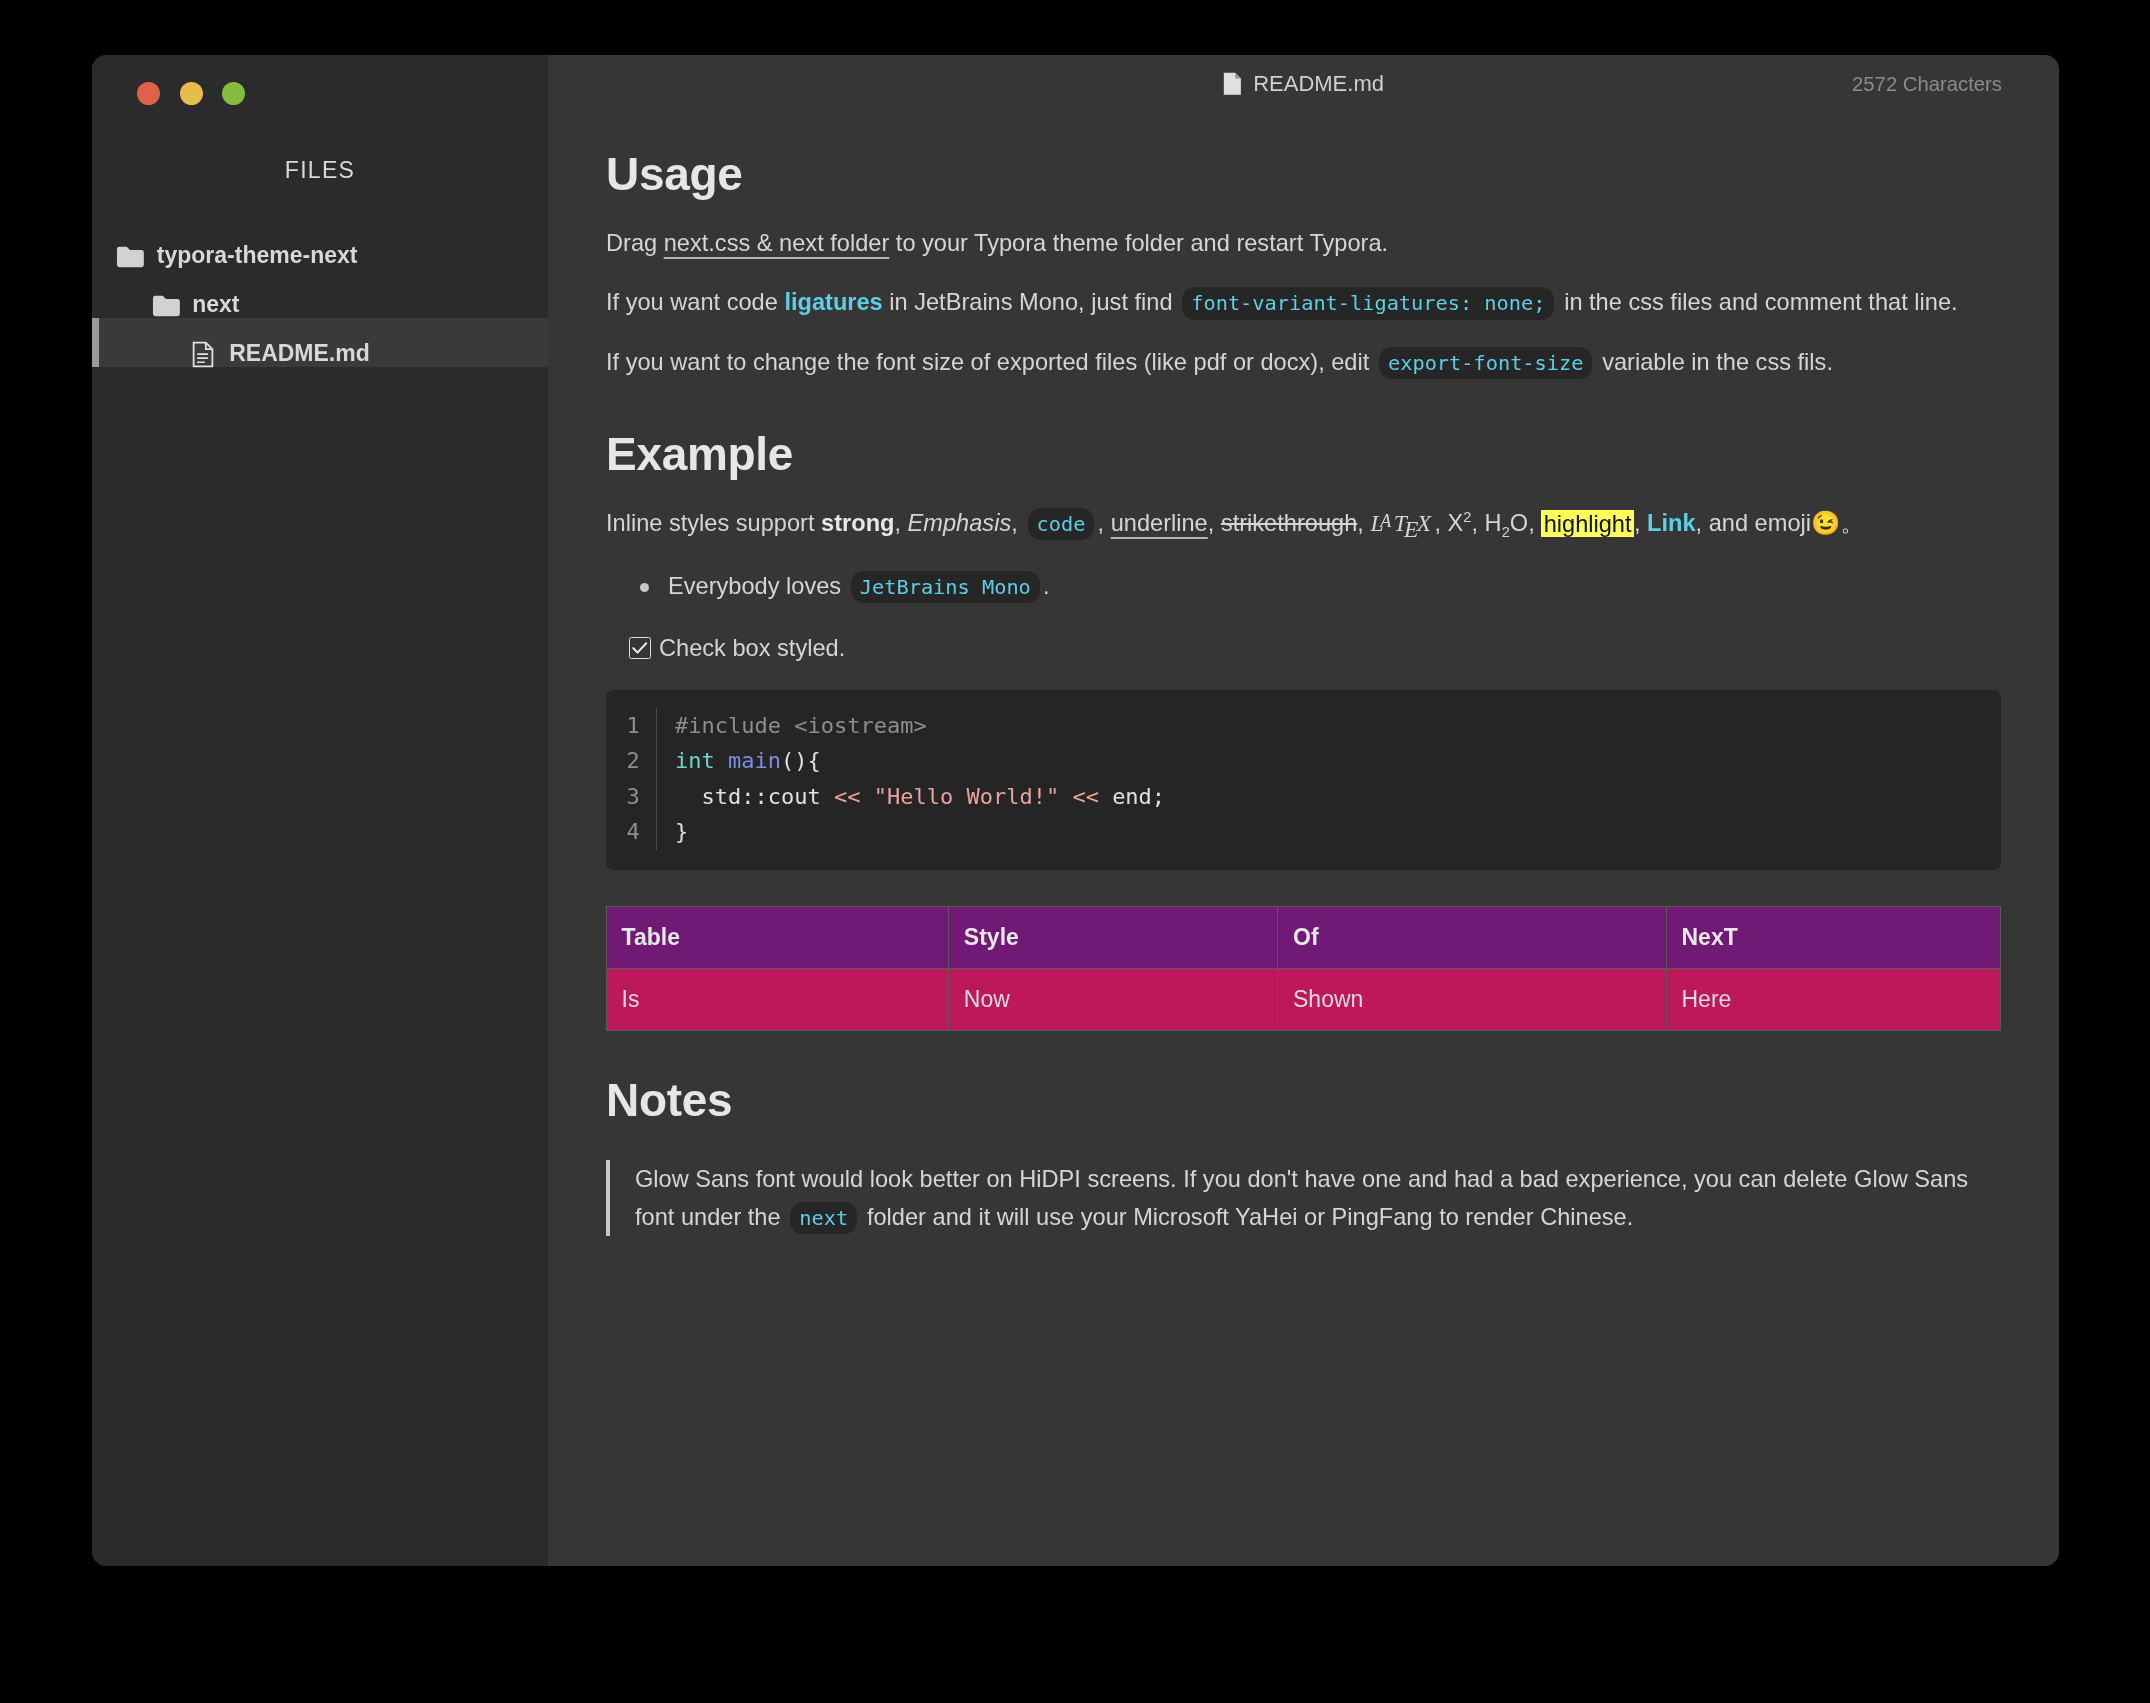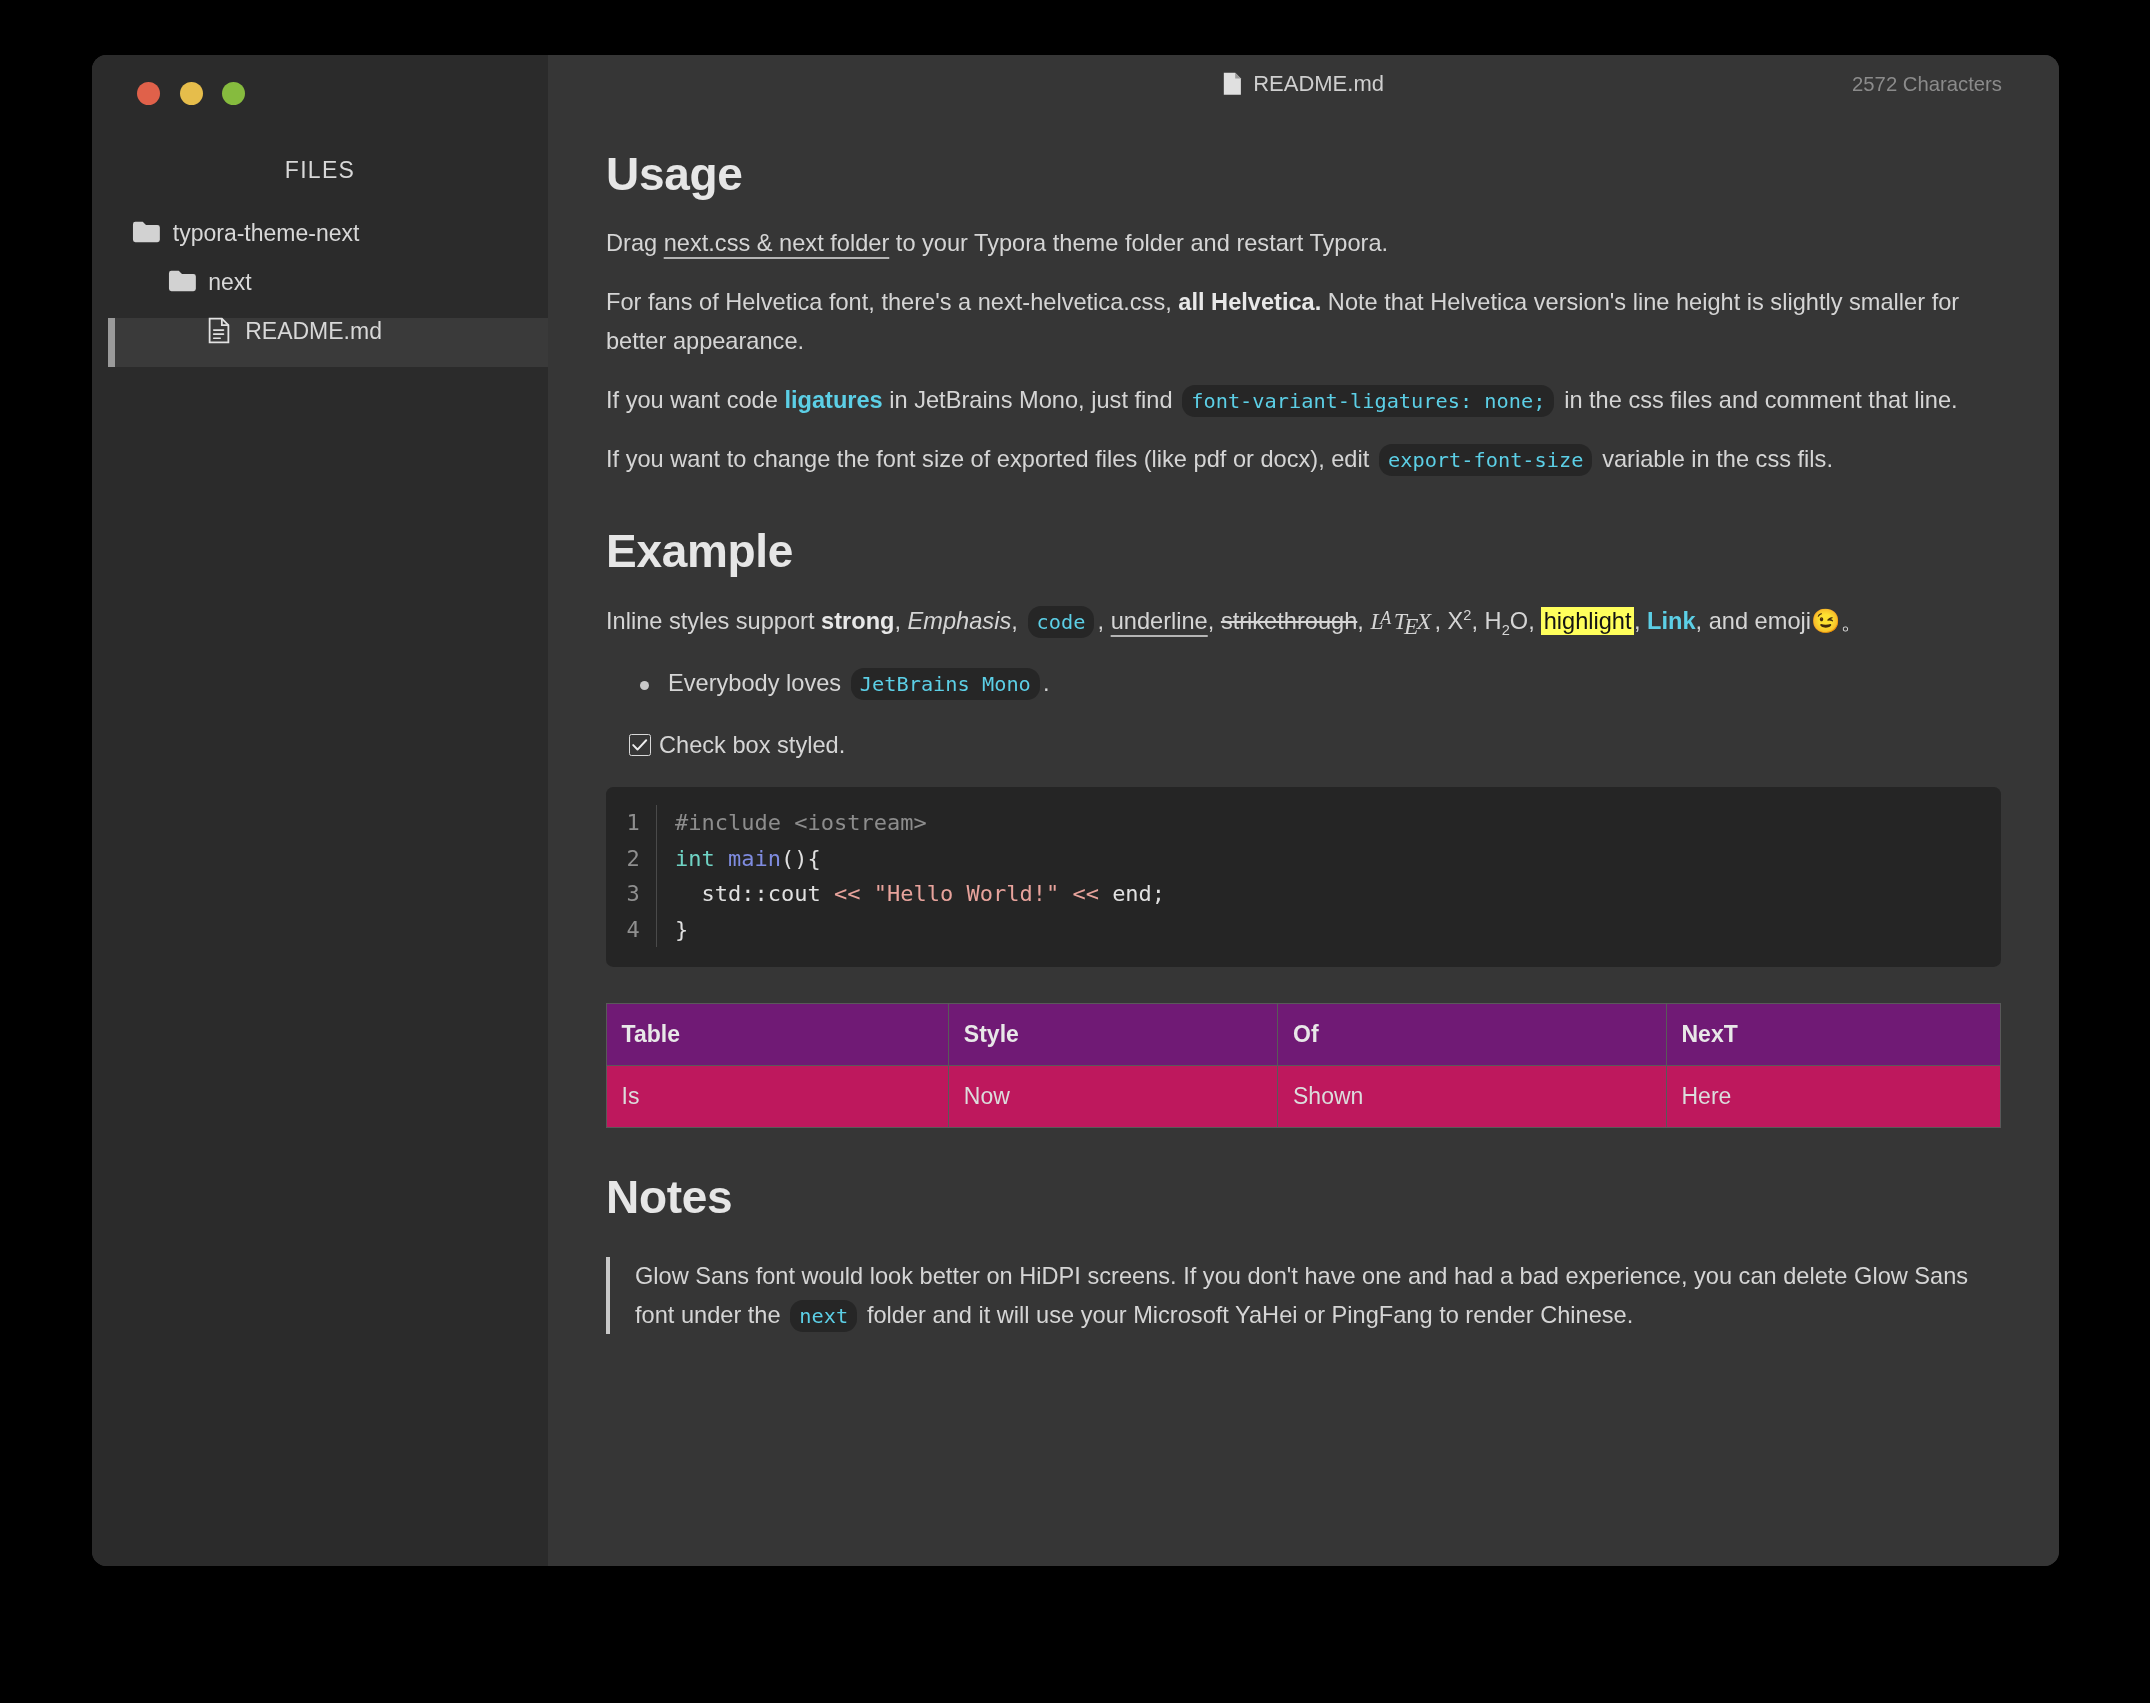--- a/index.html
+++ b/index.html
@@ -67,27 +67,26 @@
 
   #file-tree {
     position: absolute;
     top: 165px;
     left: 0;
     width: 100%;
   }
 
   .tree-row {
     display: flex;
-    align-items: flex-start;
+    align-items: flex-end;
     height: 49px;
     position: relative;
     color: #d8d8d8;
     font-size: 23px;
-    font-weight: 400;
-    margin-left: 16px;
+    font-weight: 700;
   }
   .tree-row.lvl0 { padding-left: 23.6px; }
   .tree-row.lvl1 { padding-left: 59px; }
   .tree-row.lvl2 { padding-left: 96px; }
 
   .tree-row.selected {
     background: #3a3a3a;
   }
   .tree-row.selected::before {
     content: "";
@@ -411,21 +410,20 @@
       </div>
       <div id="char-count">2572 Characters</div>
     </div>
 
     <div id="content">
 
       <h1 class="md" id="h-usage">Usage</h1>
 
       <p class="md"><span>Drag </span><span class="u-link">next.css &amp; next folder</span><span> to your Typora theme folder and restart Typora.</span></p>
 
-      <p class="md"><span>For fans of Helvetica font, there's a next-helvetica.css, </span><strong>all Helvetica.</strong><span> Note that Helvetica version's line height is slightly smaller for better appearance.</span></p>
 
       <p class="md"><span>If you want code </span><a class="link" href="#">ligatures</a><span> in JetBrains Mono, just find </span><code class="inline">font-variant-ligatures: none;</code><span> in the css files and comment that line.</span></p>
 
       <p class="md"><span>If you want to change the font size of exported files (like pdf or docx), edit </span><code class="inline">export-font-size</code><span> variable in the css fils.</span></p>
 
       <h1 class="md" id="h-example">Example</h1>
 
       <p class="md"><span>Inline styles support </span><strong>strong</strong>, <em>Emphasis</em>, <code class="inline">code</code>, <span class="u-link">underline</span>, <span class="strike">strikethrough</span>, <span class="latex">L<span class="a">A</span><span>T</span><span class="e">E</span><span class="x">X</span></span>, <span><span>X</span><sup>2</sup></span>, <span><span>H</span><sub>2</sub><span>O</span></span>, <span class="hl">highlight</span>, <a class="link" href="#">Link</a><span>, and emoji</span><span>😉</span><span>。</span></p>
 
       <div class="list-outer">

